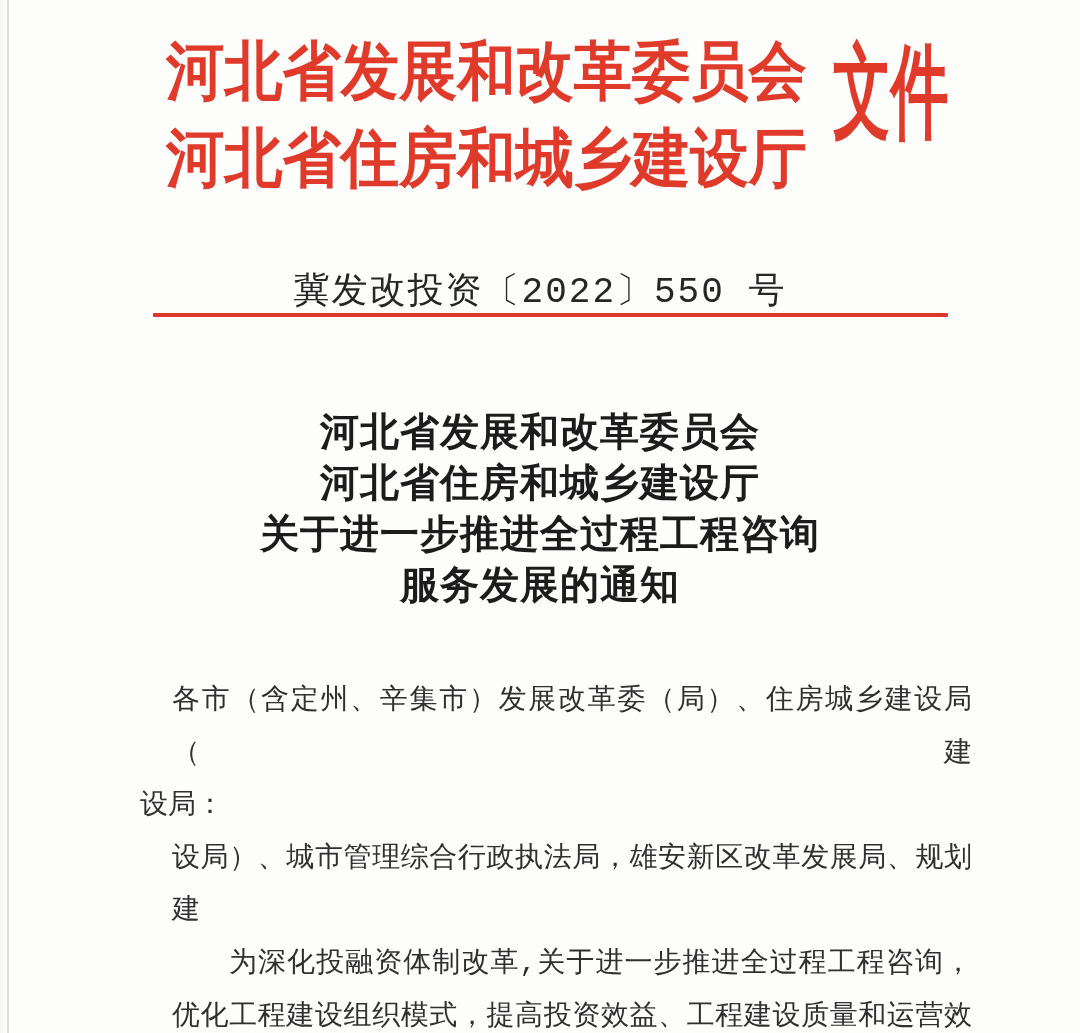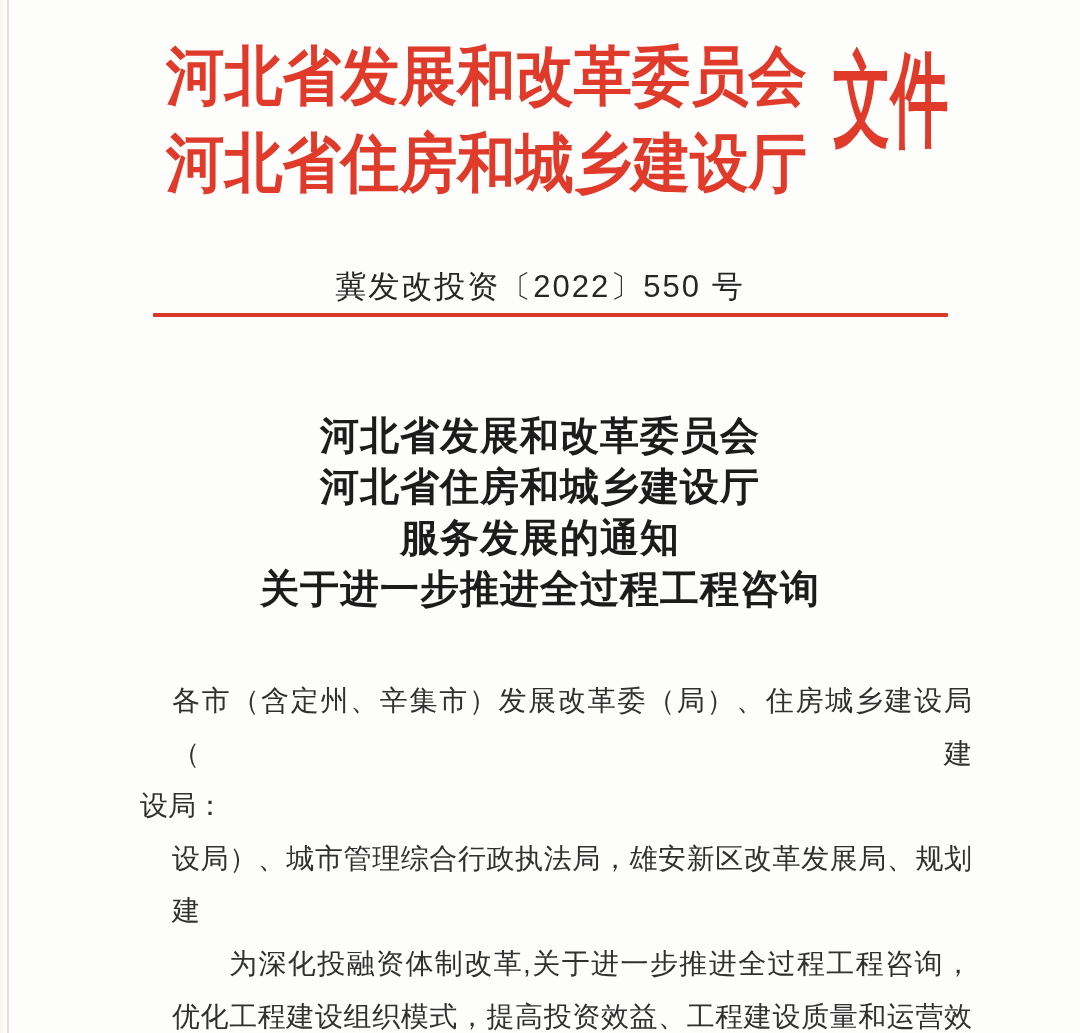--- a/index.html
+++ b/index.html
@@ -7,21 +7,21 @@
     padding: 0;
     background: #ffffff;
   }
   .page {
     position: relative;
     width: 1080px;
     height: 1033px;
     margin: 0;
     background: var(--paper, #fdfdfc);
     overflow: hidden;
-    font-family: Liberation Sans, sans-serif;
+    font-family: Liberation Mono, monospace;
   }
   
   .scan-strip {
     position: absolute;
     left: 0; top: 0;
     width: 7px; height: 100%;
     background: linear-gradient(to right, #f6f4ed, #fefefd);
   }
   .scan-edge {
     position: absolute;
@@ -51,21 +51,21 @@
     color: var(--header-red, #e03a2b);
     white-space: nowrap;
     transform: scaleX(0.56);
     transform-origin: left top;
   }
   .doc-number {
     position: absolute;
     left: 140px; top: 266px;
     width: 800px;
     text-align: center;
-    font-size: 31px;
+    font-size: 36px;
     letter-spacing: 2px;
     color: #262626;
   }
   .red-rule {
     position: absolute;
     left: 153px; top: 313px;
     width: 795px; height: 4px;
     background: var(--rule-red, #dc382a);
     border-radius: 1px;
   }
@@ -117,22 +117,22 @@
 
   <div class="wenjian">文件</div>
 
   <div class="doc-number">冀发改投资〔2022〕550 号</div>
 
   <div class="red-rule"></div>
 
   <div class="doc-title">
     <div>河北省发展和改革委员会</div>
     <div>河北省住房和城乡建设厅</div>
+    <div>关于进一步推进全过程工程咨询</div>
     <div>服务发展的通知</div>
-    <div>关于进一步推进全过程工程咨询</div>
   </div>
 
   <div class="body-text">
     <div class="body-line fill">各市（含定州、辛集市）发展改革委（局）、住房城乡建设局（建</div>
     <div class="body-line">设局：</div>
     <div class="body-line fill">设局）、城市管理综合行政执法局，雄安新区改革发展局、规划建</div>
     <div class="body-line fill indent">为深化投融资体制改革,关于进一步推进全过程工程咨询，</div>
     <div class="body-line fill">优化工程建设组织模式，提高投资效益、工程建设质量和运营效</div>
 
   </div>

